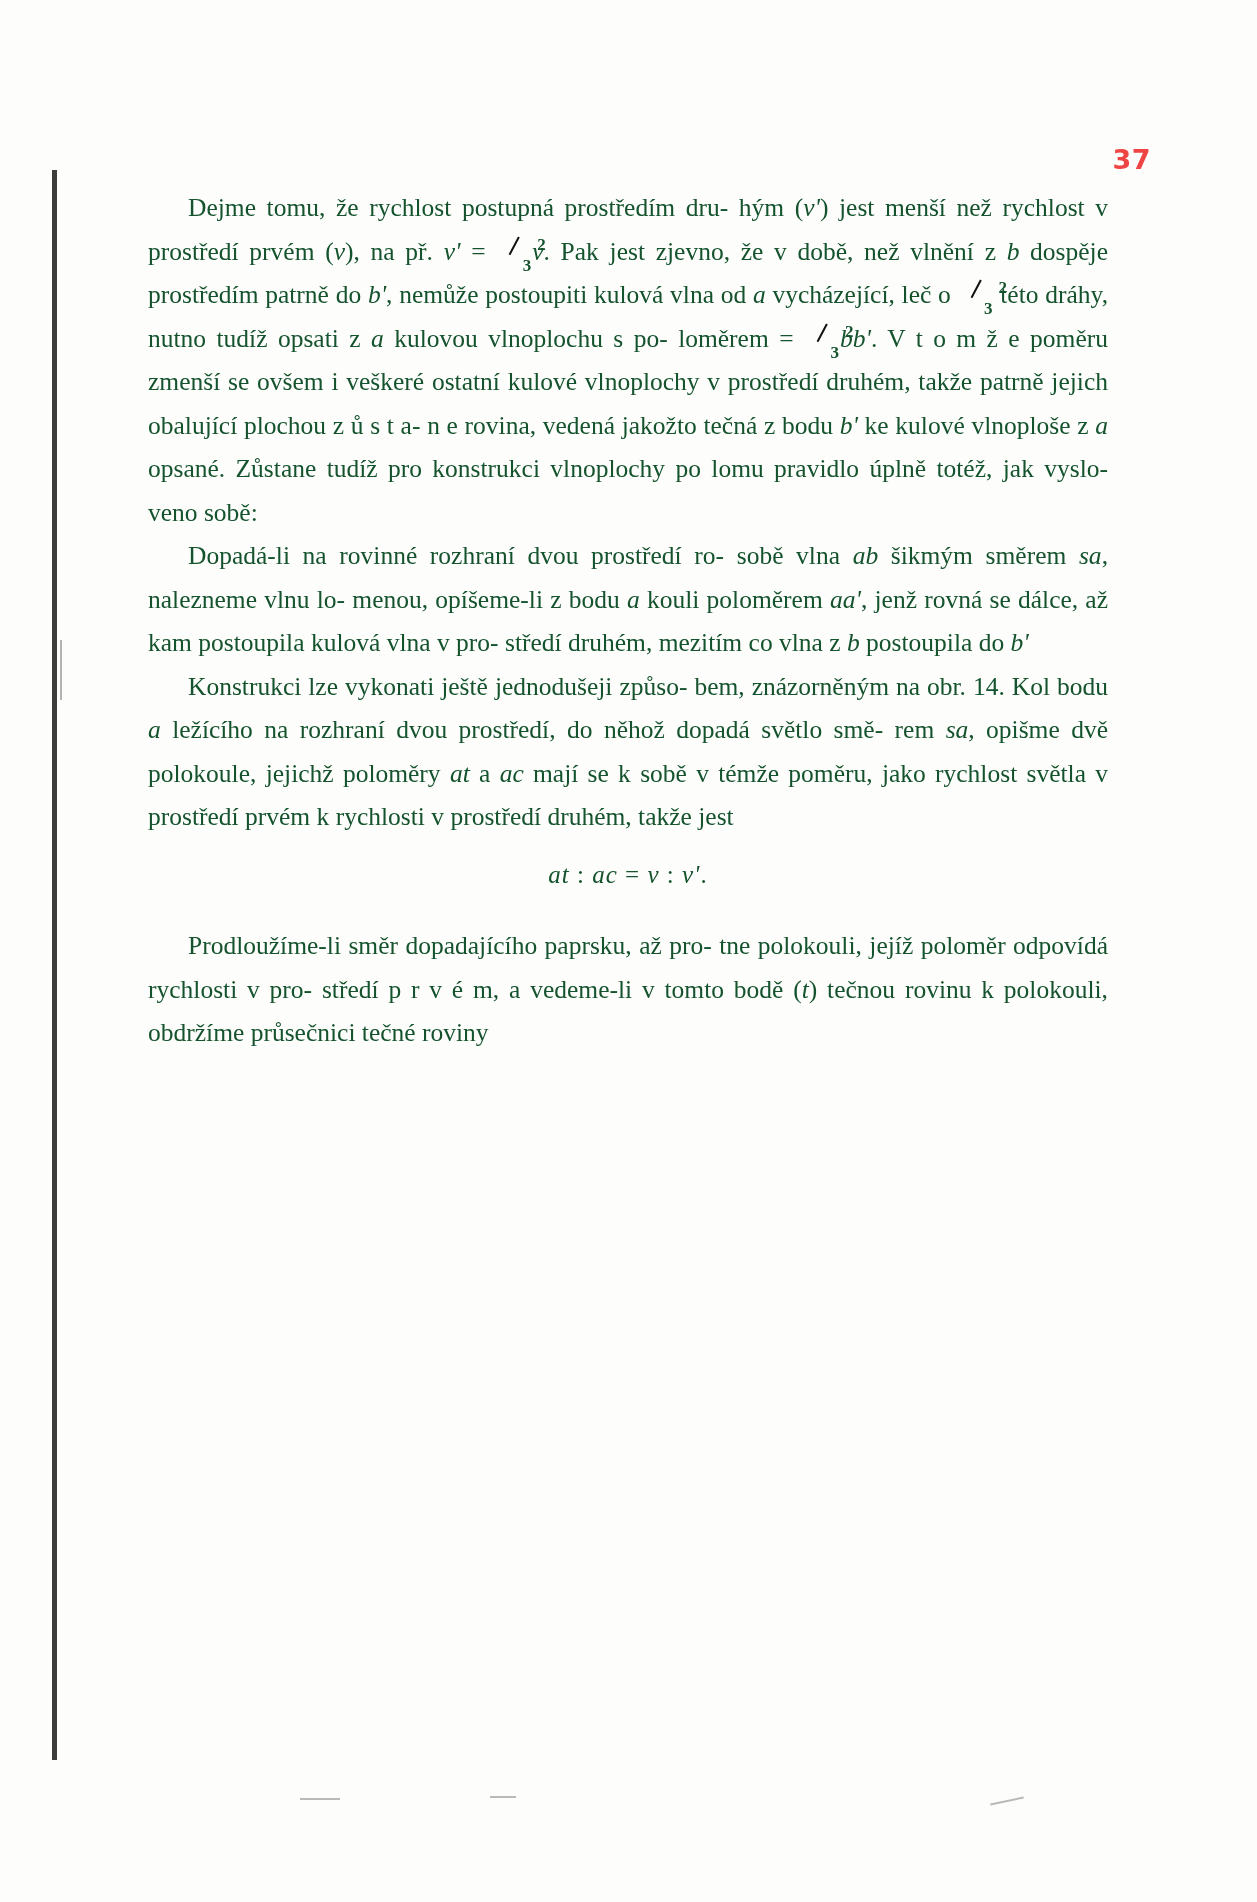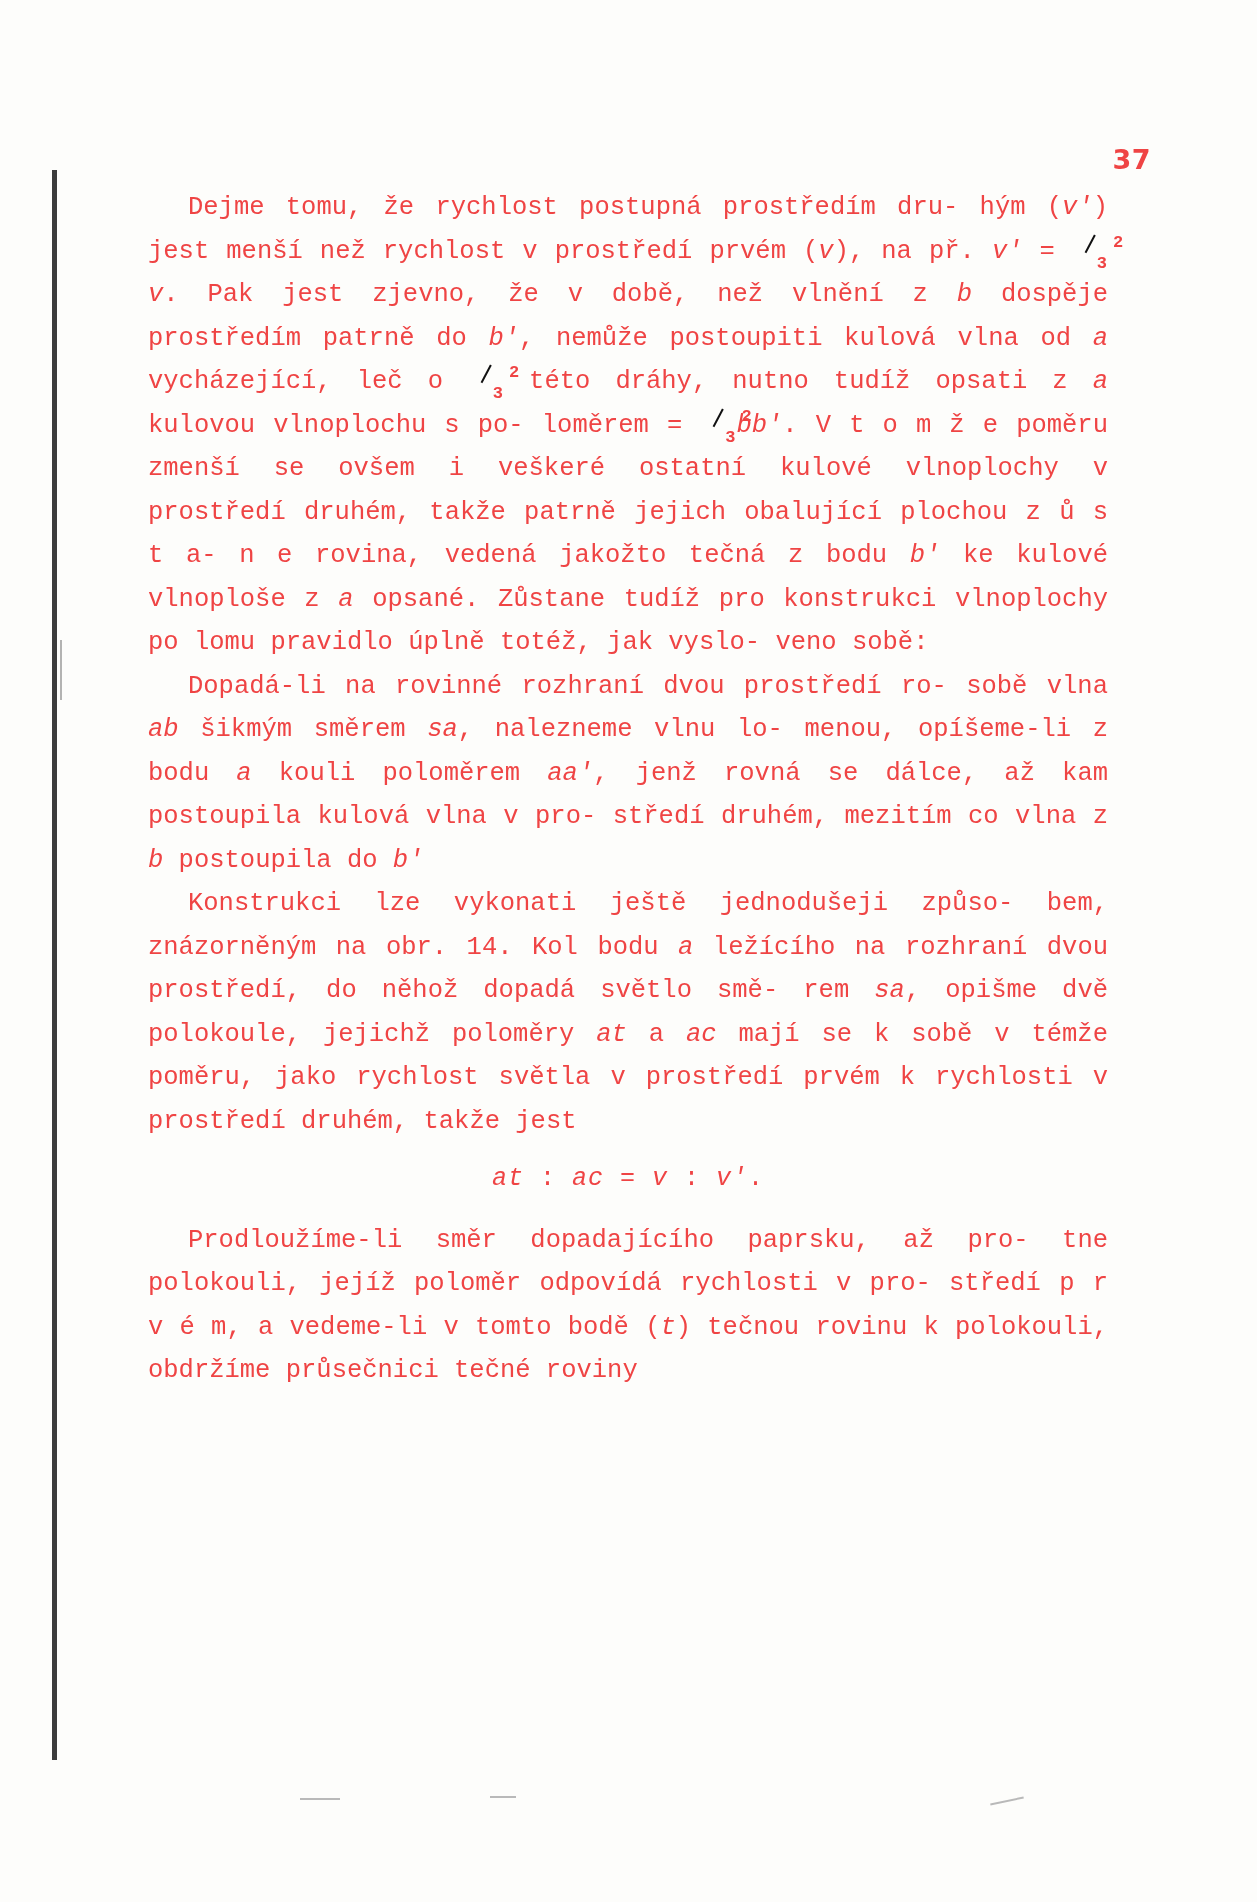--- a/index.html
+++ b/index.html
@@ -55,22 +55,22 @@
   }
 
   .content {
     position: absolute;
     left: 148px;
     top: 186px;
     width: 960px;
     font-size: 25.5px;
     line-height: 43.5px;
     text-align: justify;
-    color: #ef4444;
-    font-family: Liberation Mono, monospace;
+    color: #14532d;
+    font-family: Liberation Serif, serif;
   }
 
   p {
     margin: 0 0 0 0;
   }
   p.indent {
     text-indent: 40px;
   }
 
   i, .it {
@@ -140,21 +140,21 @@
     left: 0; right: 0;
     top: 4px;
     font-style: italic;
     font-size: 25px;
   }
 
   .formula-line {
     text-align: center;
     text-indent: 0;
     margin-top: 14px;
-    margin-bottom: 10px;
+    margin-bottom: 20px;
     font-size: 25px;
     letter-spacing: 1px;
   }
 
   .tall-line {
     line-height: 62px;
   }
 
   .spacer-sm { height: 8px; }
 

